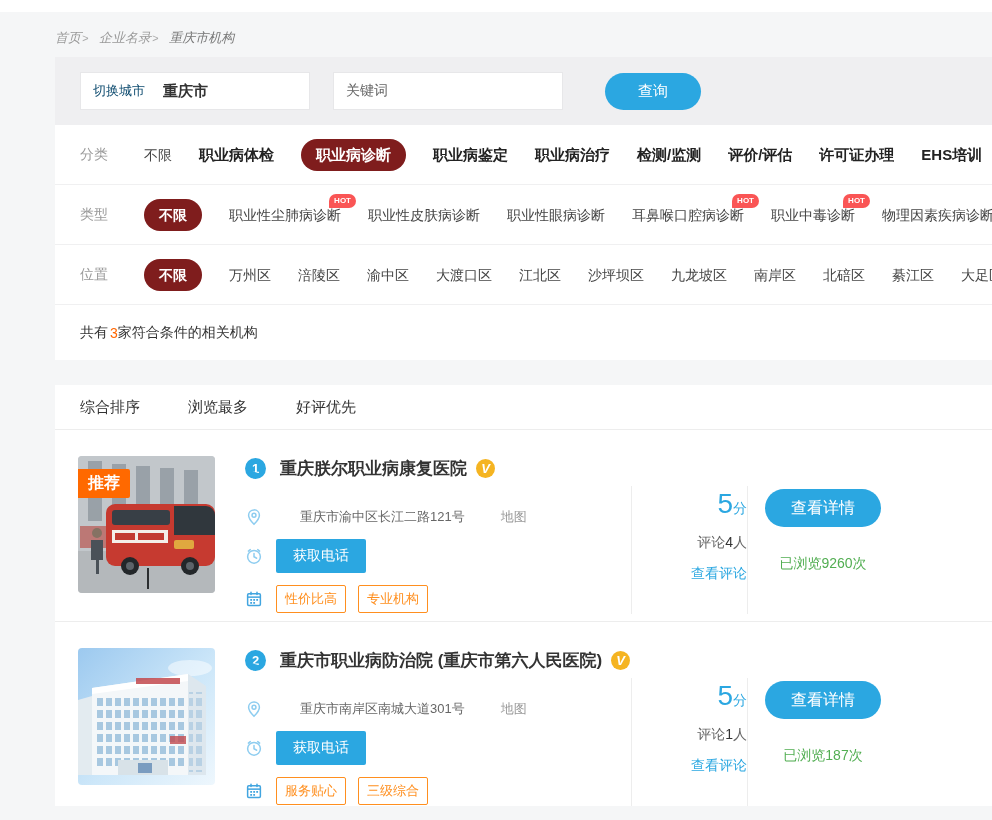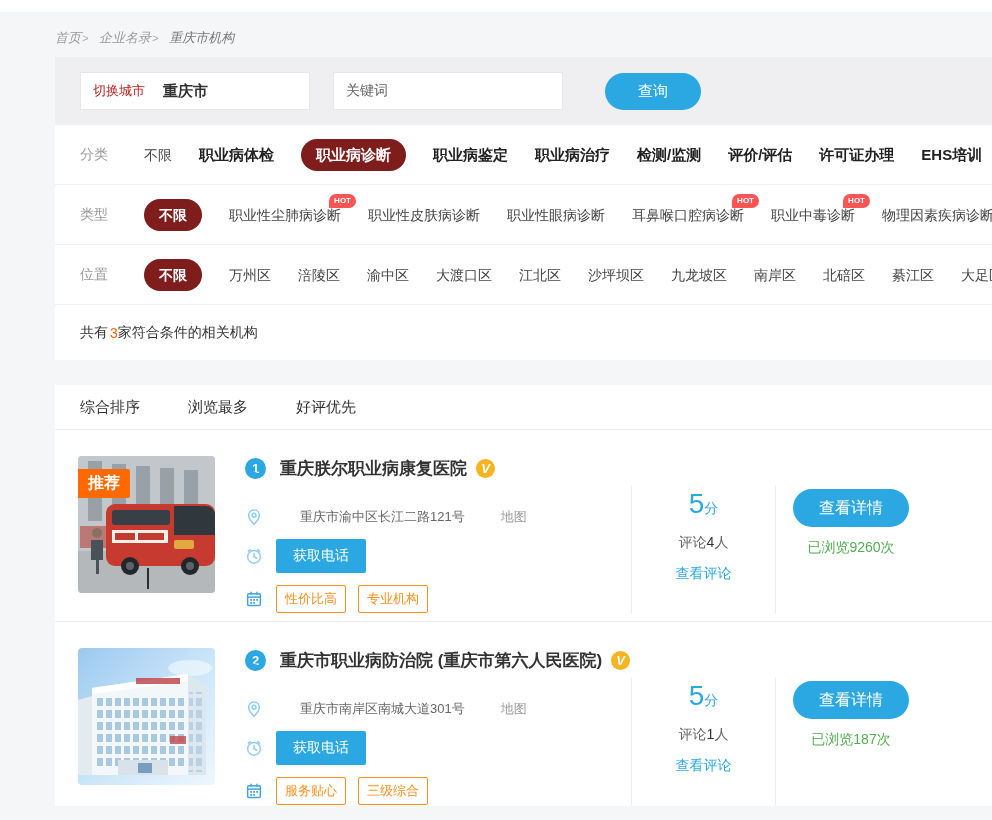--- a/index.html
+++ b/index.html
@@ -12,21 +12,21 @@
   .breadcrumb { padding:17px 0 0 55px; font-size:13px; color:#999; height:45px;font-style:italic; }
   .breadcrumb a { color:#999; text-decoration:none; cursor:pointer; }
   .breadcrumb .sep { margin:0 7px 0 1px; color:#aaa; font-size:11px; }
   .breadcrumb .current { color:#777; }
 
   
   .search-panel { margin-left:55px; width:1045px; height:68px; background:#efeff1;
                   display:flex; align-items:center; padding-left:25px; }
   .sinput { width:230px; height:38px; background:#fff; border:1px solid #e7e7e9;
             display:flex; align-items:center; padding:0 12px; cursor:text; }
-  .city-label { color:#b91c1c; font-size:13px; margin-right:18px; }
+  .city-label { color:#0c4a6e; font-size:13px; margin-right:18px; }
   .city-value { color:#333; font-size:15px; font-weight:bold; }
   .keyword { margin-left:23px; }
   .placeholder { color:#666; font-size:14px; }
   .btn-query { margin-left:42px; width:96px; height:37px; border:none; cursor:pointer;
                border-radius:19px; background:#2ba7e1; color:#fff; font-size:15px; }
 
   
   .filter-card { margin-left:55px; width:1045px; background:#fff; }
   .frow { height:60px; display:flex; align-items:center; padding-left:25px;
           border-bottom:1px solid #f0f0f1; white-space:nowrap; }
@@ -74,35 +74,35 @@
   .addr-row { margin-top:28px; display:flex; align-items:center; font-size:13px; color:#666;gap:24px; }
   .addr-row svg, .phone-row svg, .tag-row svg { flex:none; margin-right:13px; }
   .map-link { color:#999; margin-left:12px; text-decoration:none; cursor:pointer; }
   .phone-row { margin-top:13px; display:flex; align-items:center; }
   .btn-phone { background:#2ba7e1; color:#fff; border:none; font-size:14px;
                padding:8px 17px; border-radius:2px; cursor:pointer; }
   .tag-row { margin-top:12px; display:flex; align-items:center; }
   .tag { border:1px solid #ff8f1f; color:#ff8f1f; font-size:13px; padding:4px 8px;
          border-radius:2px; margin-right:12px; cursor:pointer; }
 
-  .rating { width:145px; flex:none; margin-top:30px; height:128px;
+  .rating { width:117px; flex:none; margin-top:30px; height:128px;
             border-left:1px solid #ededed; border-right:1px solid #ededed;
-            display:flex; flex-direction:column; align-items:center; padding-top:2px; }
+            display:flex; flex-direction:column; align-items:flex-end; padding-top:2px; }
   .score { color:#2ba7e1; }
   .score .num { font-size:28px; }
   .score .unit { font-size:14px; }
   .comments { margin-top:14px; font-size:14px; color:#666; }
   .comments b { color:#333; font-weight:normal; }
   .review-link { margin-top:13px; font-size:14px; color:#2ba7e1; text-decoration:none; cursor:pointer; }
 
   .action { width:150px; flex:none; margin-top:33px; display:flex; flex-direction:column;
             align-items:center; }
   .btn-detail { width:116px; height:38px; border:none; border-radius:19px; cursor:pointer;
                 background:#2ba7e1; color:#fff; font-size:16px; }
-  .views { margin-top:12px; font-size:14px; color:#52ae52; }
+  .views { margin-top:28px; font-size:14px; color:#52ae52; }
 </style>
 </head>
 <body>
 
 <div class="page">
 
   <div class="breadcrumb">
     <a>首页</a><span class="sep">&gt;</span>
     <a>企业名录</a><span class="sep">&gt;</span>
     <span class="current">重庆市机构</span>

